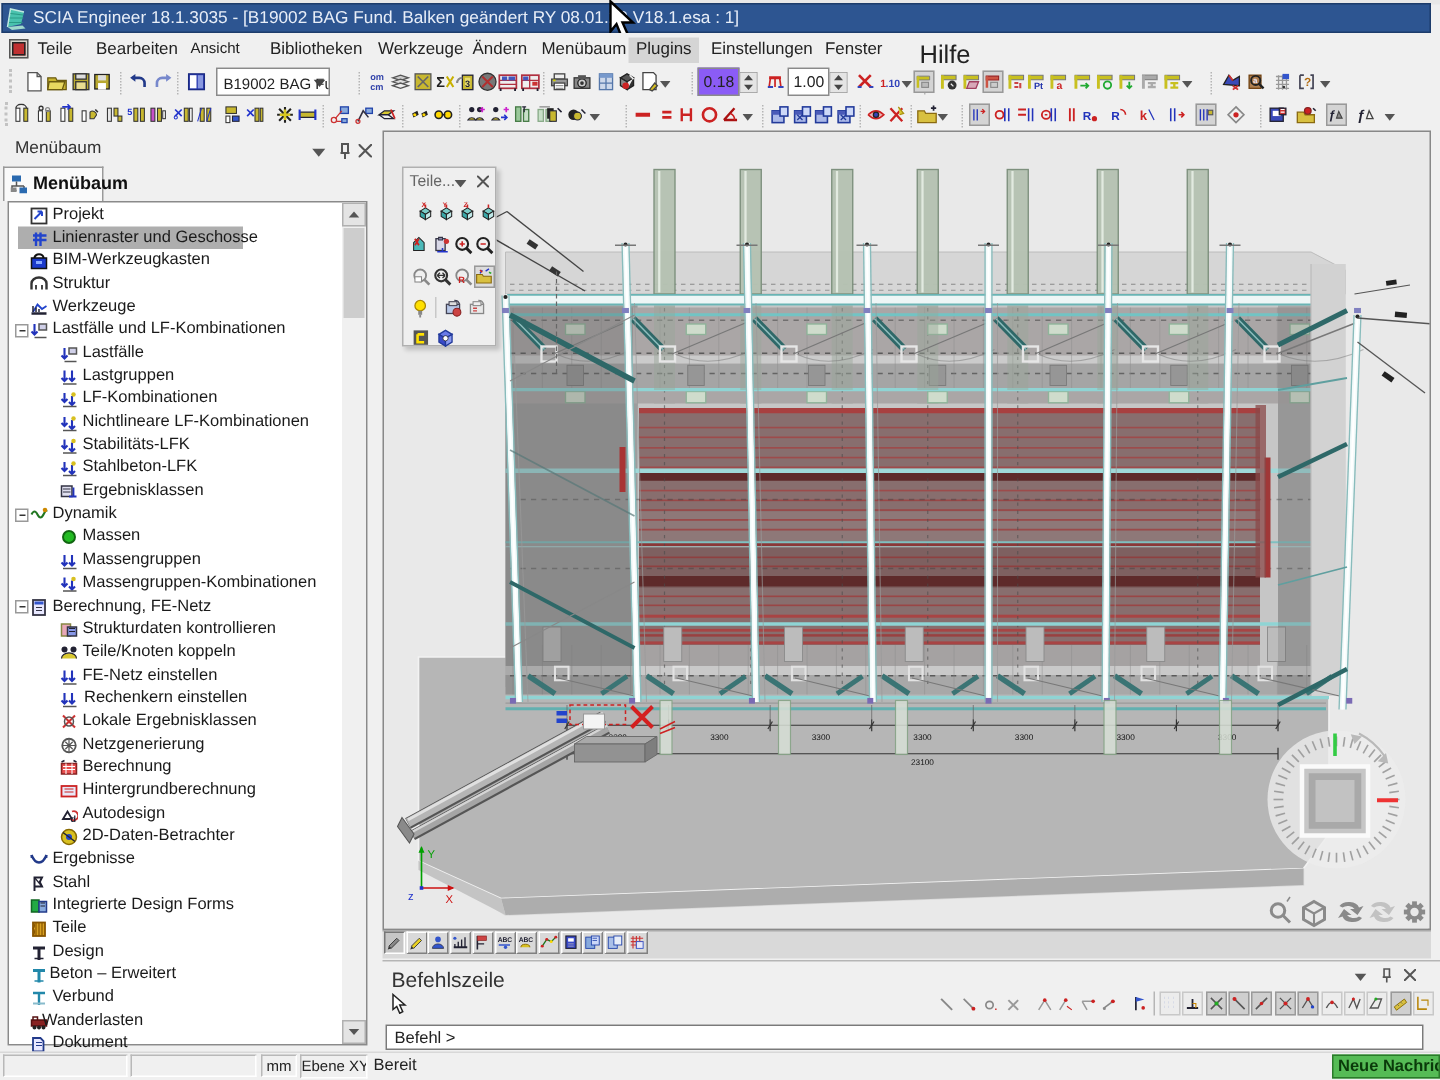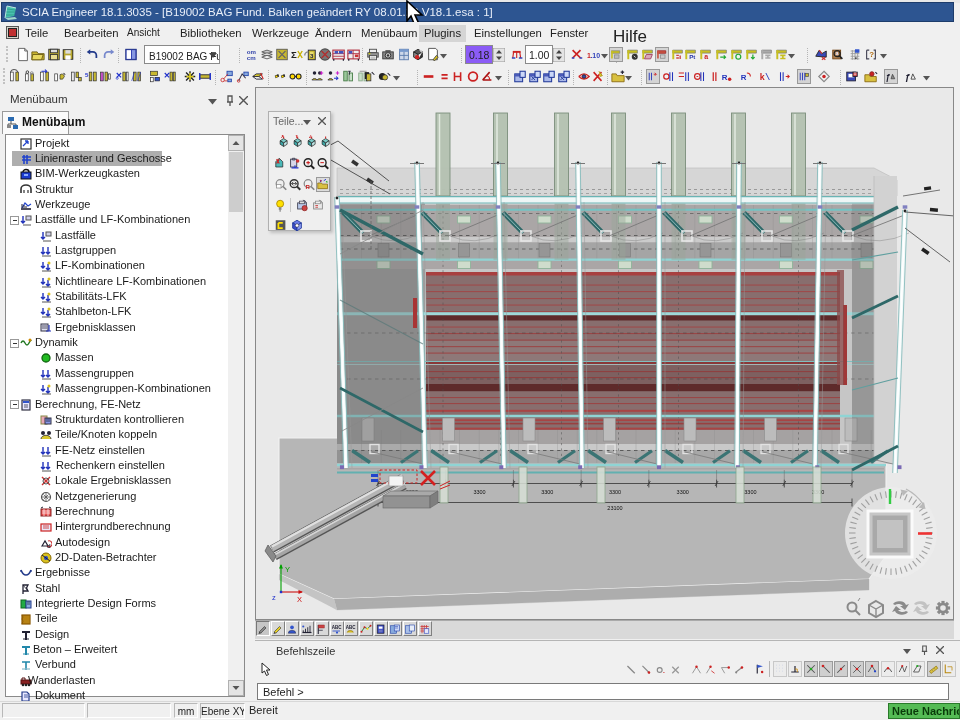--- a/index.html
+++ b/index.html
@@ -1431,21 +1431,21 @@
     </svg></div>
 <div class="abs" style="left:403.0px;top:621px;width:14px;height:15px;border:1px solid #fff;border-right-color:#808080;border-bottom-color:#808080;background:#d9d9d9;"><svg width="12" height="13" viewBox="0 0 16 16">
       <rect x="2" y="3" width="8" height="10" fill="#aac0e8" stroke="#2244aa" stroke-width="0.8"></rect>
       <rect x="7" y="2" width="7" height="8" fill="#e8eef8" stroke="#2244aa" stroke-width="0.8"></rect>
     </svg></div>
 <div class="abs" style="left:417.7px;top:621px;width:14px;height:15px;border:1px solid #fff;border-right-color:#808080;border-bottom-color:#808080;background:#d9d9d9;"><svg width="12" height="13" viewBox="0 0 16 16">
       <path d="M2 4 h11 M2 7 h11 M2 10 h11 M4 2 v11 M7 2 v11 M10 2 v11" fill="none" stroke="#cc3333" stroke-width="1"></path>
       <rect x="7" y="7" width="6" height="6" fill="#e8e8f8" stroke="#3355cc" stroke-width="0.8"></rect>
     </svg></div>
 <div class="abs" style="left:255px;top:640px;width:705px;height:61px;background:#f0f0f0;border-top:1px solid #b5b5b5"></div>
-<div class="abs" style="left:276px;top:645px;font-size:11px;color:#333">Befehlszeile</div>
+<div class="abs" style="left:261px;top:645px;font-size:14px;color:#333">Befehlszeile</div>
 <svg class="abs" style="left:903px;top:649px" width="8" height="5" viewBox="0 0 8 5">
     <path d="M0 0 h8 l-4 5 Z" fill="#555"></path>
   </svg>
 <svg class="abs" style="left:920px;top:645px" width="9" height="11" viewBox="0 0 10 12">
     <path d="M3 1 h4 v6 h-4 Z M2 7 h6 M5 7 v4" fill="none" stroke="#555" stroke-width="1.2"></path>
   </svg>
 <svg class="abs" style="left:936px;top:646px" width="8" height="8" viewBox="0 0 8 8">
     <path d="M0 0 L8 8 M8 0 L0 8" stroke="#555" stroke-width="1.3"></path>
   </svg>
 <svg class="abs" style="left:261px;top:662px" width="11" height="14" viewBox="0 0 11 14">

